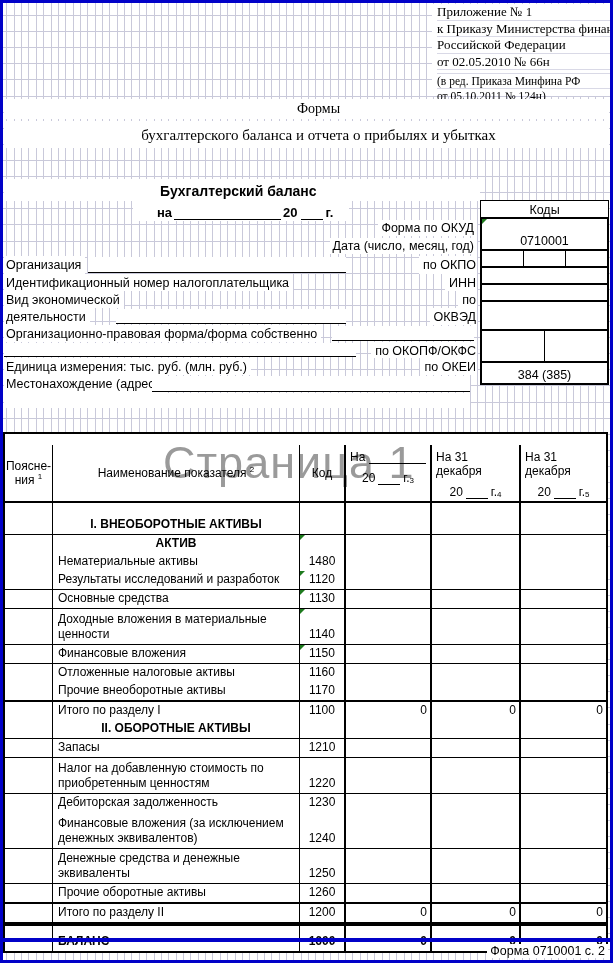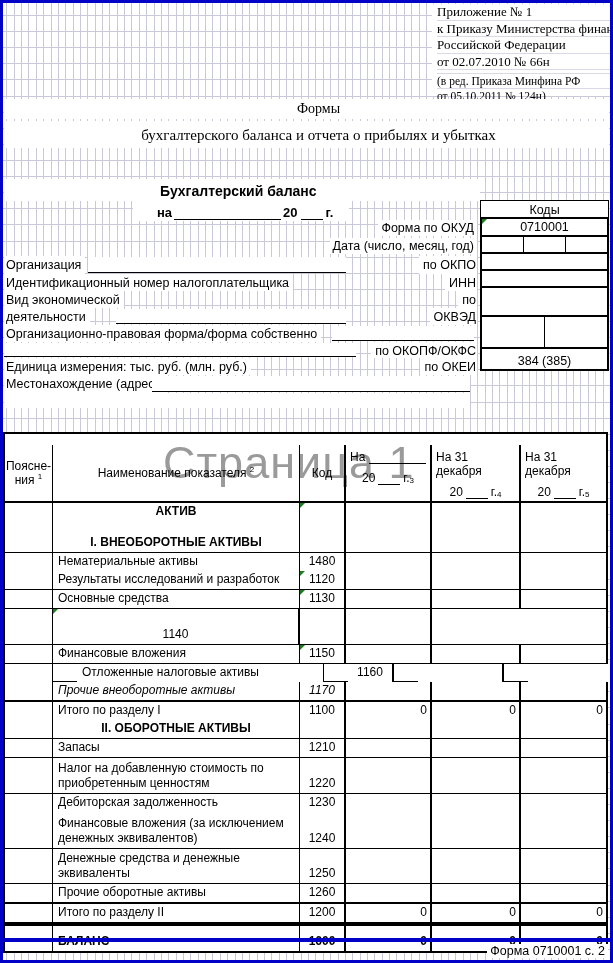--- a/index.html
+++ b/index.html
@@ -80,21 +80,21 @@
 </style>
 </head>
 <body>
 
 <div class="page">
 
   <div class="wh lawref">
     <div class="ln">Приложение № 1</div>
     <div class="ln">к Приказу Министерства финансов</div>
     <div class="ln">Российской Федерации</div>
-    <div class="ln">от 02.07.2010 № 66н</div>
+    <div class="ln">от 02.05.2010 № 66н</div>
     <div class="gap"></div>
     <div class="ln small">(в ред. Приказа Минфина РФ</div>
     <div class="small">от 05.10.2011 № 124н)</div>
   </div>
 
   <div class="wh title1">Формы</div>
   <div class="wh title2">бухгалтерского баланса и отчета о прибылях и убытках</div>
   <div class="wh btitle">Бухгалтерский баланс</div>
 
   <div class="wh narow">
@@ -139,21 +139,21 @@
     <span class="rlbl">по ОКЕИ</span>
   </div>
   <div class="frow" style="top:375px;">
     <span class="lbl">Местонахождение (адрес)</span>
     <span class="blank" style="left:148px;width:318px;"></span>
   </div>
   <div class="wh" style="left:4px;top:393px;width:466px;height:15px;"></div>
 
   <div class="codes">
     <div class="crow thin" style="height:19px;">Коды</div>
-    <div class="crow" style="height:20px;">
+    <div class="crow" style="height:34px;">
         <i class="gtri"></i>
         <span>0710001</span>
       </div>
     <div class="crow" style="height:19px;padding:0;">
       <span class="sub"></span>
       <span class="sub"></span>
       <span class="sub"></span>
     </div>
     <div class="crow" style="height:19px;"></div>
     <div class="crow" style="height:19px;"></div>
@@ -208,38 +208,38 @@
           </div>
         <div class="pl2">
             <span>20</span>
             <span class="hb2"></span>
             <span>г.</span>
             <sup>5</sup>
           </div>
       </div>
     </div>
     <div id="tbody">
+        <div class="trow section" style="height: 32px;">
+          <div class="c c0"></div>
+          <div class="c c1 sec vb">I. ВНЕОБОРОТНЫЕ АКТИВЫ</div>
+          <div class="c c2"></div>
+          <div class="c c3"></div>
+          <div class="c c4"></div>
+          <div class="c c5"></div>
+        </div>
         <div class="trow section" style="height: 18px;">
           <div class="c c0"></div>
           <div class="c c1 sec">АКТИВ</div>
           <div class="c c2">
             <i class="gtri"></i>
           </div>
           <div class="c c3"></div>
           <div class="c c4"></div>
           <div class="c c5"></div>
         </div>
-        <div class="trow section" style="height: 32px;">
-          <div class="c c0"></div>
-          <div class="c c1 sec vb">I. ВНЕОБОРОТНЫЕ АКТИВЫ</div>
-          <div class="c c2"></div>
-          <div class="c c3"></div>
-          <div class="c c4"></div>
-          <div class="c c5"></div>
-        </div>
         <div class="trow data" style="height: 18px;">
           <div class="c c0"></div>
           <div class="c c1">Нематериальные активы</div>
           <div class="c c2">1480</div>
           <div class="c c3"></div>
           <div class="c c4"></div>
           <div class="c c5"></div>
         </div>
         <div class="trow data" style="height: 19px;">
           <div class="c c0"></div>
@@ -252,42 +252,43 @@
         <div class="trow data" style="height: 19px;">
           <div class="c c0"></div>
           <div class="c c1">Основные средства</div>
           <div class="c c2">1130<i class="gtri"></i></div>
           <div class="c c3"></div>
           <div class="c c4"></div>
           <div class="c c5"></div>
         </div>
         <div class="trow data" style="height: 36px;">
           <div class="c c0"></div>
+          <div class="c c1">Доходные вложения в материальные ценности</div>
           <div class="c c2">1140<i class="gtri"></i></div>
           <div class="c c3"></div>
           <div class="c c4"></div>
           <div class="c c5"></div>
         </div>
         <div class="trow data" style="height: 19px;">
           <div class="c c0"></div>
           <div class="c c1">Финансовые вложения</div>
           <div class="c c2">1150<i class="gtri"></i></div>
           <div class="c c3"></div>
           <div class="c c4"></div>
           <div class="c c5"></div>
         </div>
-        <div class="trow data" style="height: 18px; gap: 24px;">
+        <div class="trow data" style="height: 18px;">
           <div class="c c0"></div>
           <div class="c c1">Отложенные налоговые активы</div>
           <div class="c c2">1160</div>
           <div class="c c3"></div>
           <div class="c c4"></div>
           <div class="c c5"></div>
         </div>
-        <div class="trow data" style="height: 18px; font-style: italic;">
+        <div class="trow data" style="height: 18px;">
           <div class="c c0"></div>
           <div class="c c1">Прочие внеоборотные активы</div>
           <div class="c c2">1170</div>
           <div class="c c3"></div>
           <div class="c c4"></div>
           <div class="c c5"></div>
         </div>
         <div class="trow total" style="height: 19px;">
           <div class="c c0"></div>
           <div class="c c1">Итого по разделу I</div>

